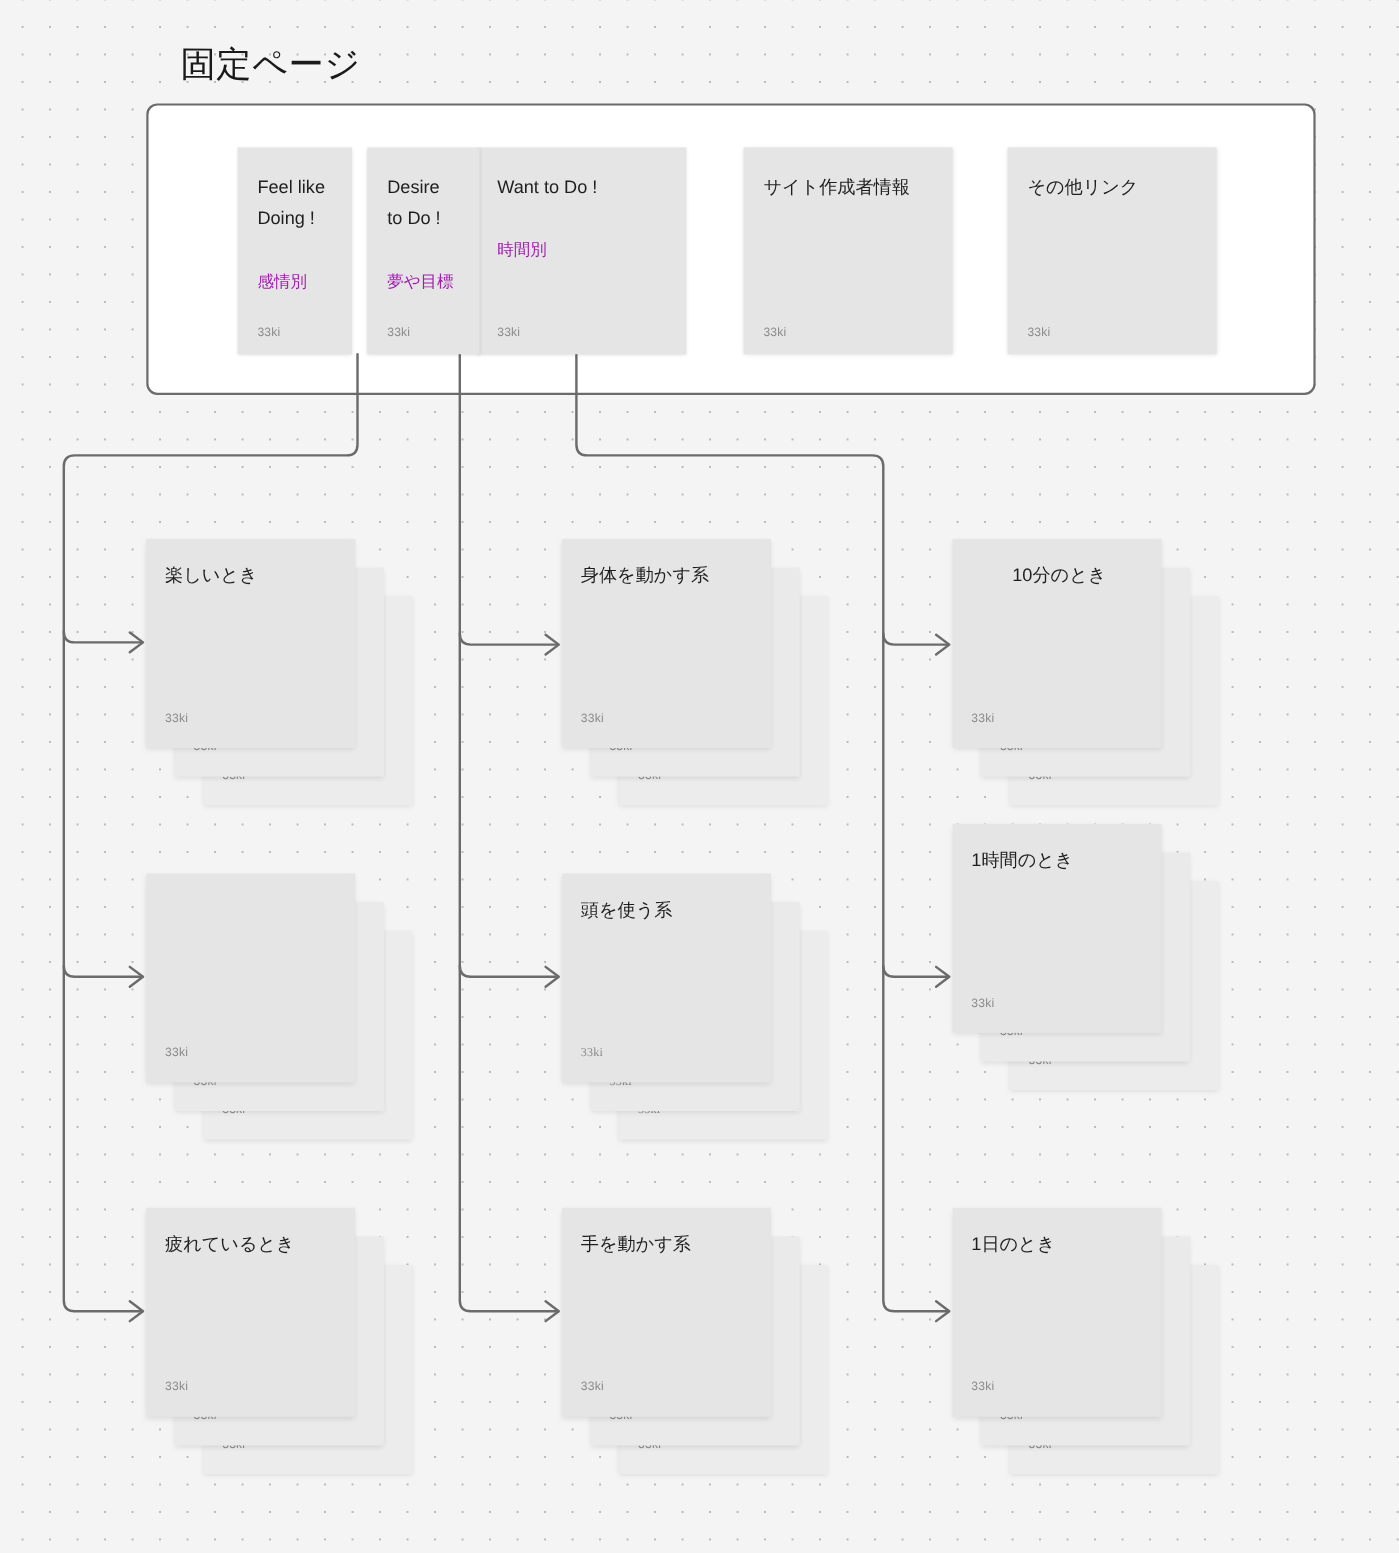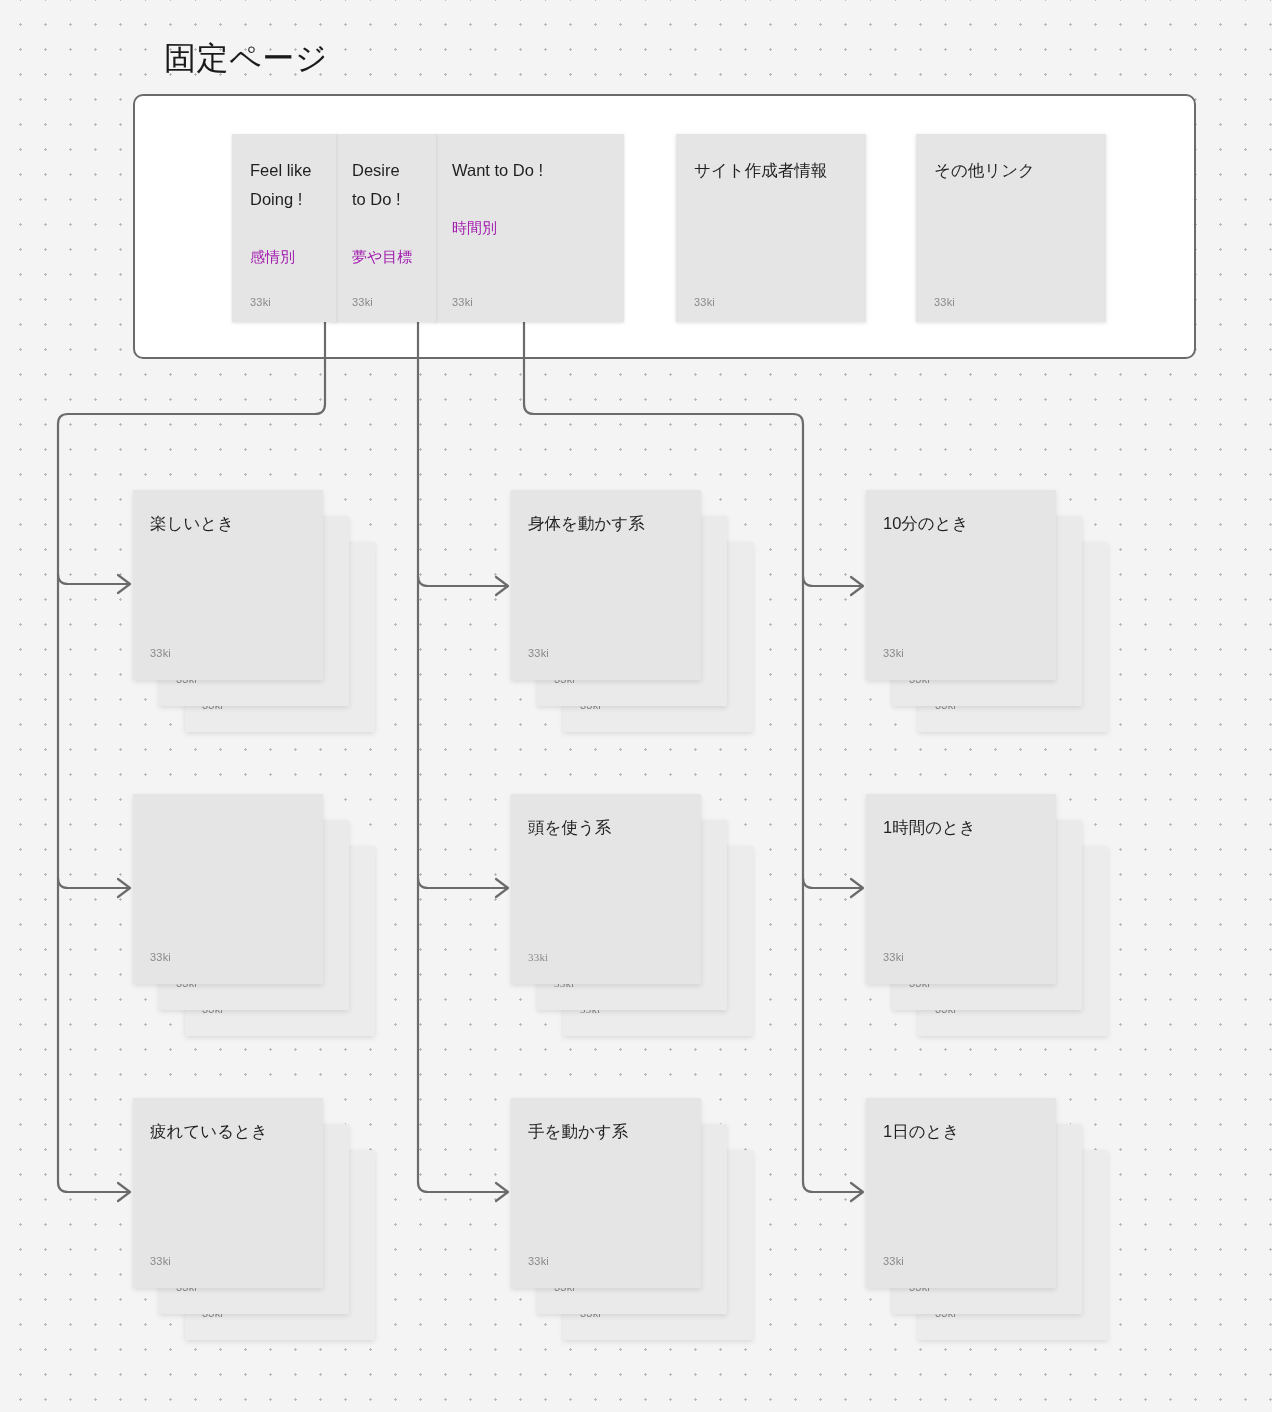--- a/index.html
+++ b/index.html
@@ -81,21 +81,21 @@
     font-size: 11px;
     color: #8a8a8a;
     letter-spacing: 0.2px;
   }
 
   
   .top-card {
     top: 134px;
     height: 188px;
   }
-  .top-card.tc0 { left: 232px; width: 104px; z-index: 6; }
+  .top-card.tc0 { left: 216px; width: 104px; z-index: 6; }
   .top-card.tc1 { left: 334px; width: 102px; z-index: 5; }
   .top-card.tc2 { left: 434px; width: 190px; z-index: 4; }
   .top-card.tc3 { left: 676px; width: 190px; z-index: 4; box-shadow: 0 1px 4px rgba(0,0,0,0.13); }
   .top-card.tc4 { left: 916px; width: 190px; z-index: 4; box-shadow: 0 1px 4px rgba(0,0,0,0.13); }
 
   
   .stack {
     position: absolute;
     width: 242px;
     height: 242px;
@@ -284,34 +284,34 @@
       </div>
     <div class="layer l1">
         <span class="meta">33ki</span>
       </div>
     <div class="layer l0">
       <span class="lbl">手を動かす系</span>
       <span class="meta">33ki</span>
     </div>
   </div>
 
-  <div class="stack" style="left:866px; top:490px;">
+  <div class="stack" style="left:866px; top:490px;text-align:center;">
     <div class="layer l2">
         <span class="meta">33ki</span>
       </div>
     <div class="layer l1">
         <span class="meta">33ki</span>
       </div>
     <div class="layer l0">
       <span class="lbl">10分のとき</span>
       <span class="meta">33ki</span>
     </div>
   </div>
 
-  <div class="stack" style="left:866px; top:794px;">
+  <div class="stack" style="left:866px; top:749px;">
     <div class="layer l2">
         <span class="meta">33ki</span>
       </div>
     <div class="layer l1">
         <span class="meta">33ki</span>
       </div>
     <div class="layer l0">
       <span class="lbl">1時間のとき</span>
       <span class="meta">33ki</span>
     </div>

